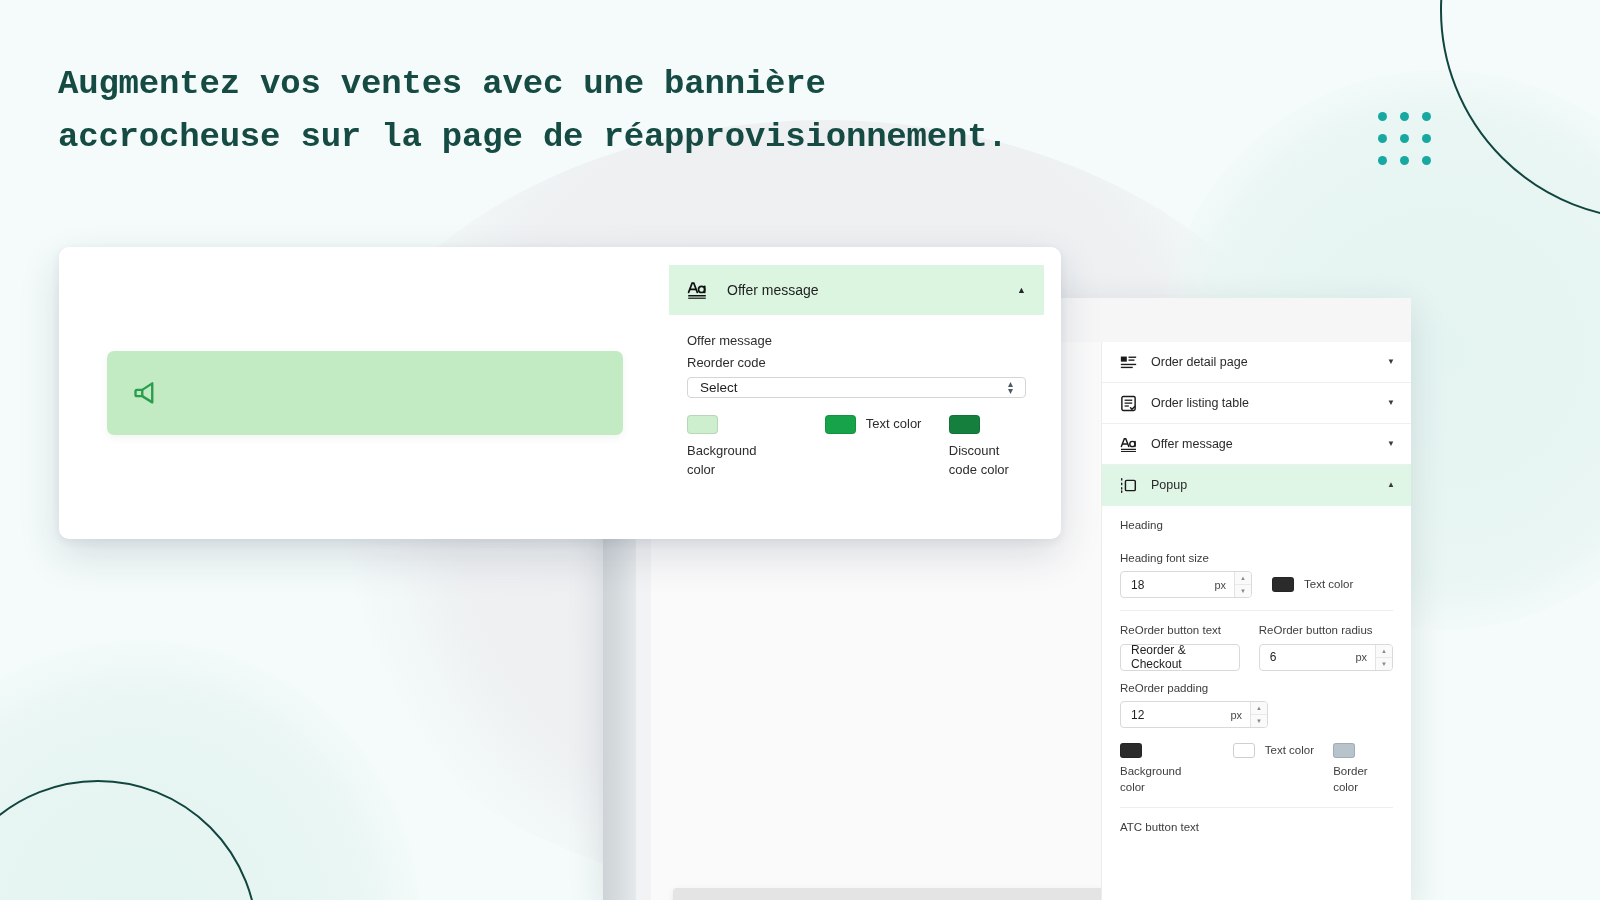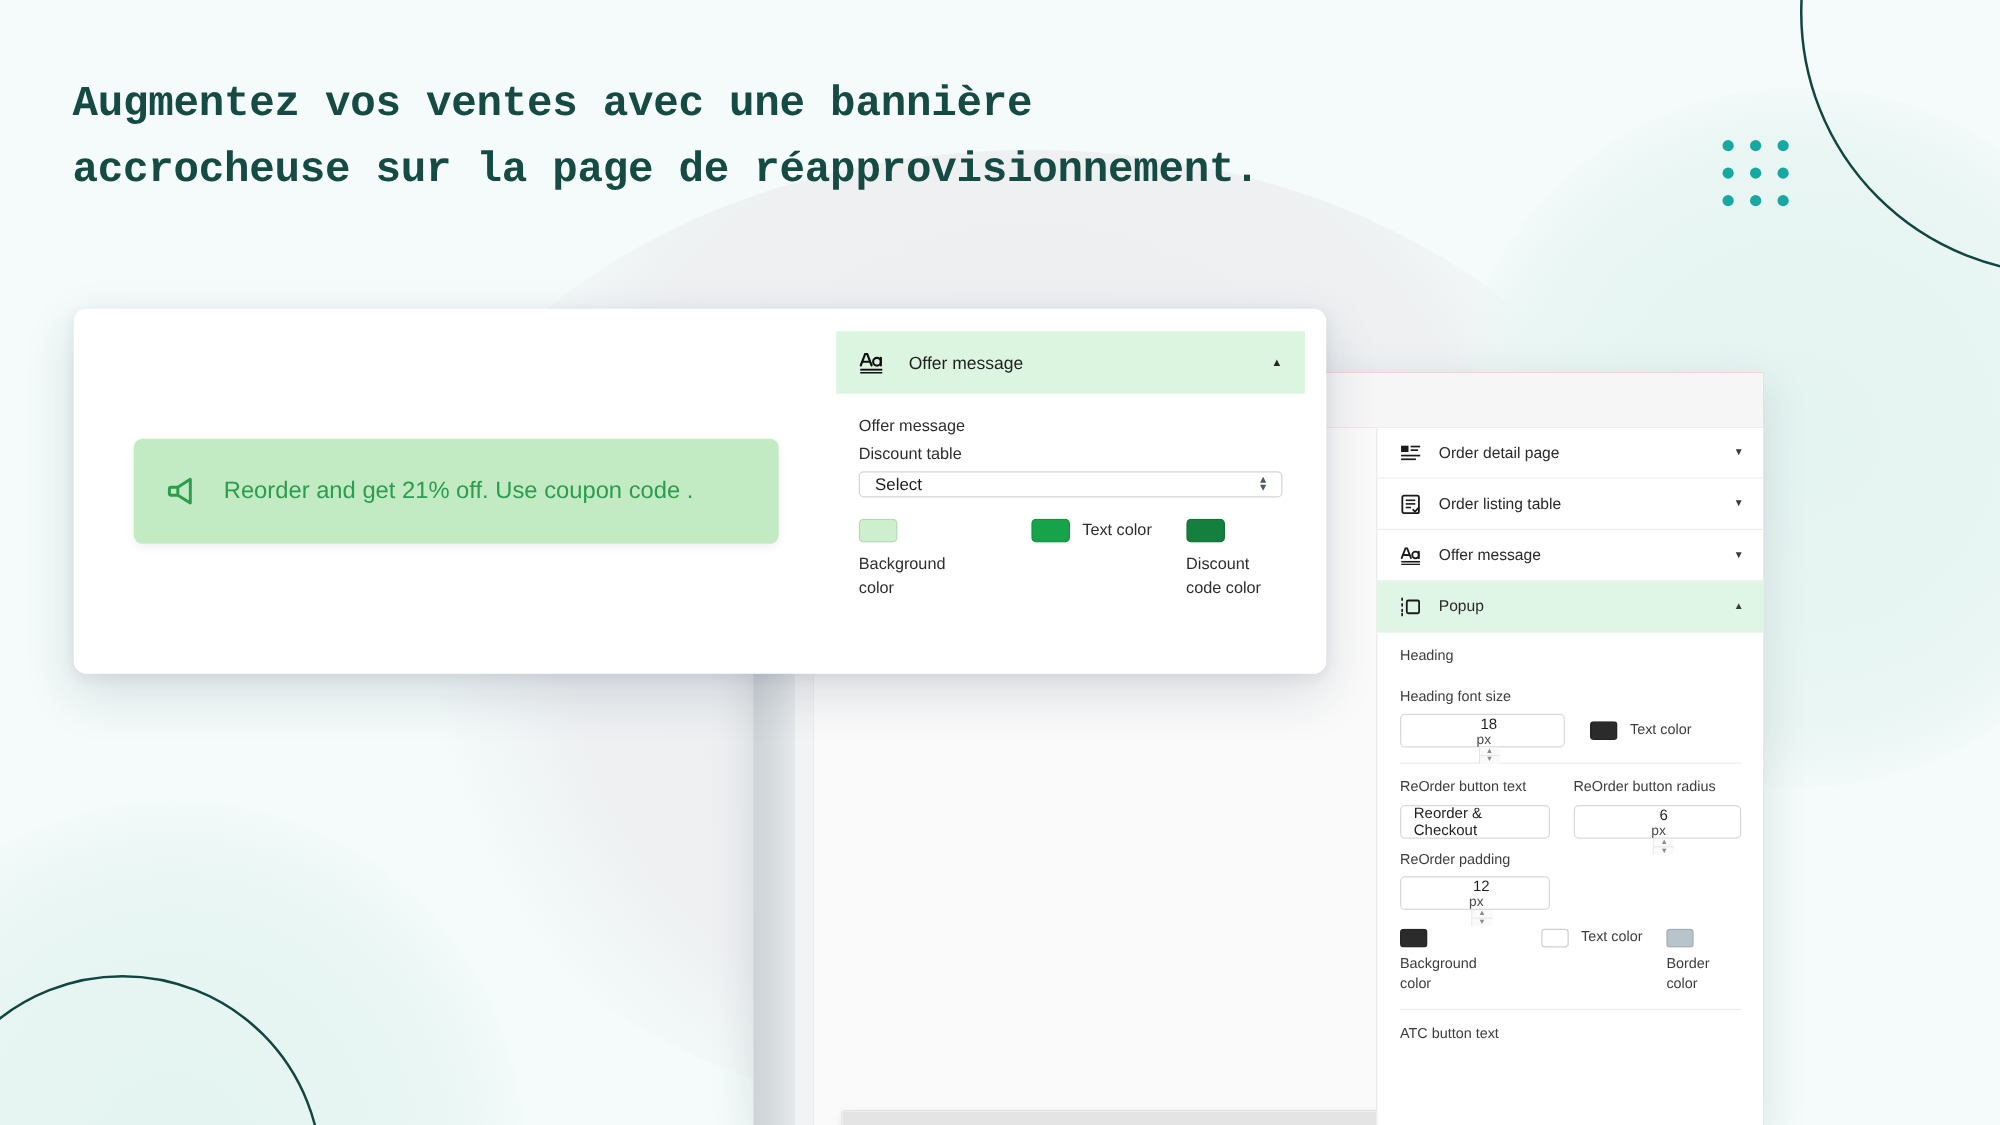--- a/index.html
+++ b/index.html
@@ -79,21 +79,21 @@
   .acc-row.active{background:#dff5e6;border-bottom-color:#dff5e6;}
   .acc-row .chev{position:absolute;right:16px;font-size:8px;color:#3a3a3a;line-height:1;}
   .ico{width:17px;height:17px;flex:0 0 auto;display:block;}
   .field-label{font-size:11.5px;color:#3d3d3d;margin:0 0 5px 0;line-height:1.35;}
   .text-input{
     border:1px solid #d9d9d9;border-radius:4px;background:#fff;height:27px;
     display:flex;align-items:center;padding:0 10px;font-size:12px;color:#1f1f1f;box-sizing:border-box;
   }
   .num-input{
     border:1px solid #d9d9d9;border-radius:4px;background:#fff;height:27px;
-    display:flex;align-items:center;padding:0 0 0 10px;font-size:12px;color:#1f1f1f;box-sizing:border-box;flex-direction:column;
+    display:flex;align-items:center;padding:0 0 0 10px;font-size:12px;color:#1f1f1f;box-sizing:border-box;
   }
   .num-input .val{flex:1 1 auto;}
   .num-input .unit{font-size:11px;color:#4a4a4a;padding-right:8px;}
   .spin{
     width:16px;height:100%;border-left:1px solid #e3e3e3;display:flex;flex-direction:column;
     background:#fafafa;border-radius:0 3px 3px 0;
   }
   .spin i{flex:1;display:flex;align-items:center;justify-content:center;font-size:6px;color:#8a8a8a;font-style:normal;}
   .spin i:first-child{border-bottom:1px solid #e9e9e9;}
   .swatch{width:22px;height:15px;border-radius:3px;border:1px solid rgba(0,0,0,.12);box-sizing:border-box;}
@@ -260,21 +260,21 @@
             <span class="spin">
                 <i>▲</i>
                 <i>▼</i>
               </span>
           </div>
         </div>
       </div>
 
       <div style="height:10px"></div>
       <div class="field-label">ReOrder padding</div>
-      <div class="num-input" style="width:120px;">
+      <div class="num-input" style="width:148px;">
         <span class="val">12</span>
         <span class="unit">px</span>
         <span class="spin">
             <i>▲</i>
             <i>▼</i>
           </span>
       </div>
 
       <div style="height:15px"></div>
       <div style="display:flex;align-items:flex-start;">
@@ -302,41 +302,40 @@
   </div>
 </div>
 
 <div class="float-card">
 
   <div class="banner-preview">
     <svg width="30" height="30" viewBox="0 0 24 24">
       <path d="M4 9.5h4.2L16.2 4.3v15.2L8.2 14.5H4a1.2 1.2 0 0 1-1.2-1.2v-2.6A1.2 1.2 0 0 1 4 9.5z" fill="none" stroke="#2a9d4e" stroke-width="1.9" stroke-linejoin="round"></path>
       <path d="M8.2 9.5v5" stroke="#2a9d4e" stroke-width="1.9"></path>
     </svg>
-    <span class="banner-text">Reorder and get 21% off. Use coupon code .</span>
   </div>
 
   <div class="panel">
     <div class="panel-head">
       <svg class="ico" style="width:20px;height:20px;" viewBox="0 0 20 20">
         <path d="M1.6 12.4L5.1 3.2h1.7l3.5 9.2" fill="none" stroke="#111" stroke-width="1.7" stroke-linecap="round"></path>
         <path d="M3.1 9.4h5.4" stroke="#111" stroke-width="1.7" stroke-linecap="round"></path>
         <circle cx="14.6" cy="9.4" r="3.1" fill="none" stroke="#111" stroke-width="1.7"></circle>
         <path d="M17.7 6.3v6.1" stroke="#111" stroke-width="1.7" stroke-linecap="round"></path>
         <rect x="1.2" y="15" width="17.6" height="1.5" fill="#111"></rect>
         <rect x="1.2" y="17.6" width="17.6" height="1.2" fill="#111"></rect>
       </svg>
       <span class="title">Offer message</span>
       <span class="chev-up">▲</span>
     </div>
 
     <div class="panel-body">
       <div class="p-label">Offer message</div>
 
-      <div class="p-label">Discount table</div>
+      <div class="p-label">Reorder code</div>
       <div class="p-select">
         <span>Select</span>
         <span class="updown">
             <span>▴</span>
             <span>▾</span>
           </span>
       </div>
 
       <div class="color-row">
         <div class="color-item" style="width:150px;">

